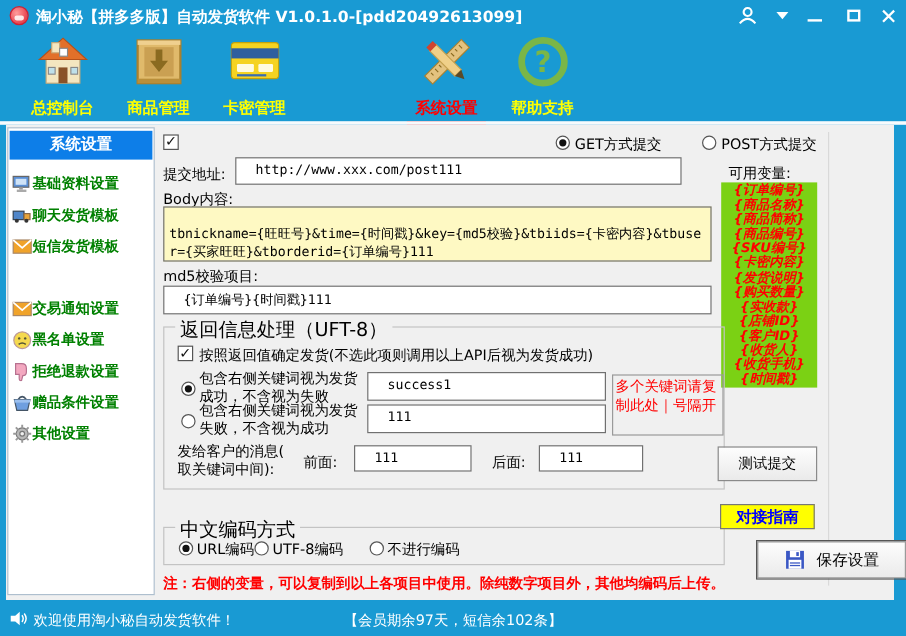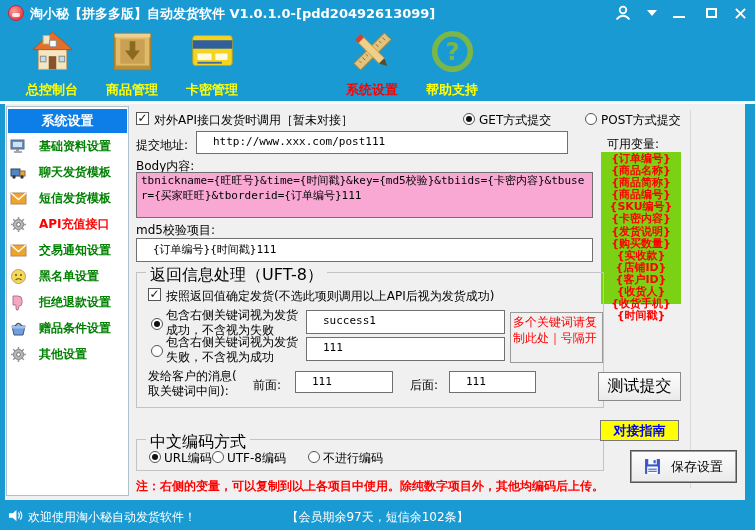--- a/index.html
+++ b/index.html
@@ -31,51 +31,51 @@
   .sep-line { position:absolute; left:0; top:101px; width:755px; height:3px; background:#f7fbfd; }
 
   
   .main-bg { position:absolute; left:5px; top:104px; width:740px; height:397px; background:#f0f0f0; }
   .vline { position:absolute; left:690px; top:110px; width:1px; height:378px; background:#d9d9d9; }
 
   
   .sidebar { position:absolute; left:6px; top:106px; width:123px; height:390px; background:#ffffff; border:1px solid #aebfce; }
   .side-header { position:absolute; left:8px; top:109px; width:119px; height:24px; background:#0d7ee8; color:#fff;
                  font-size:13px; font-weight:bold; text-align:center; line-height:24px; }
-  .side-item { position:absolute; left:10px; width:116px; height:24px; display:flex; align-items:flex-start; gap:12px; cursor:pointer; }
+  .side-item { position:absolute; left:10px; width:116px; height:24px; display:flex; align-items:flex-end; gap:0; cursor:pointer; }
   .side-item svg { width:17px; height:17px; flex:0 0 17px; }
   .side-label { font-size:12px; font-weight:bold; color:#008000; white-space:nowrap; }
   .side-item.selected .side-label { color:#ff0000; }
 
   
   .lbl { position:absolute; font-size:12px; color:#000; white-space:nowrap; }
   .inp { position:absolute; background:#fff; border:1px solid #707070; font-family:"DejaVu Sans Mono",monospace;
          font-size:11px; padding:3px 16px; color:#000; overflow:hidden; white-space:nowrap; }
   .cb { position:absolute; width:13px; height:13px; background:#fff; border:1px solid #555; font-size:12px;
         line-height:11px; text-align:center; cursor:pointer; }
   .cb.on::after { content:"✓"; font-weight:bold; color:#111; }
   .radio { position:absolute; width:12px; height:12px; border:1px solid #555; border-radius:50%; background:#fff; cursor:pointer; }
   .radio.on::after { content:""; position:absolute; left:2px; top:2px; width:6px; height:6px; border-radius:50%; background:#111; }
   .groupbox { position:absolute; border:1px solid #c3c3c3; }
   .group-label { position:absolute; background:#f0f0f0; font-size:16px; padding:0 4px; white-space:nowrap; }
 
   
-  .vars-panel { position:absolute; left:601px; top:152px; width:80px; height:152px; background:#7bd114;
-                text-align:center; padding-top:1px; }
+  .vars-panel { position:absolute; left:601px; top:152px; width:80px; height:171px; background:#7bd114;
+                text-align:center; padding-top:1px;font-style:italic; }
   .var-line { display:block; color:#ff0000; font-size:11px; font-weight:bold; line-height:12.1px; white-space:nowrap; }
 
   .multi-note { position:absolute; left:510px; top:312px; width:93px; height:51px; border:1px solid #9a9a9a;
                 color:#ff0000; font-size:12px; line-height:16px; padding:1px 2px; word-break:break-all; }
 
-  .body-box { position:absolute; left:136px; top:172px; width:457px; height:46px; background:#f9a8d4; border:1px solid #707070;
-              font-family:"DejaVu Sans Mono",monospace; font-size:11px; line-height:15px; padding:0 4px; word-break:break-all; }
+  .body-box { position:absolute; left:136px; top:172px; width:457px; height:46px; background:#fef9c3; border:1px solid #707070;
+              font-family:"DejaVu Sans Mono",monospace; font-size:11px; line-height:15px; padding:14px 4px; word-break:break-all; }
 
   .two-line { position:absolute; font-size:12px; line-height:15px; white-space:nowrap; }
 
-  .btn { position:absolute; background:linear-gradient(#fdfdfd,#eaeaea); border:1px solid #8a8a8a; font-size:16px;
+  .btn { position:absolute; background:linear-gradient(#fdfdfd,#eaeaea); border:1px solid #8a8a8a; font-size:12px;
          display:flex; align-items:center; justify-content:center; cursor:pointer; color:#000; }
   .btn-guide { background:#ffff00; border:1px solid #777; color:#0000ff; font-weight:bold; font-size:13px; }
   .btn-save { border:1px solid #555; box-shadow:0 0 0 1px #9a9a9a inset; gap:10px; font-size:13px; }
 
   .note-red { position:absolute; left:136px; top:478px; color:#ff0000; font-size:12px; font-weight:bold; white-space:nowrap; }
 
   
   .statusbar { position:absolute; left:0; top:500px; width:755px; height:30px; background:#199ad3; color:#fff; font-size:12px; }
   .status-welcome { position:absolute; left:28px; top:9px; }
   .status-member { position:absolute; left:0; width:755px; top:9px; text-align:center; }
@@ -193,28 +193,20 @@
       </svg>
     <span class="side-label">聊天发货模板</span>
   </div>
   <div class="side-item" style="top:190px">
     <svg viewBox="0 0 17 17">
         <rect x="1" y="3" width="15" height="11" fill="#f0a32a" stroke="#a86"></rect>
         <path d="M1 3 L8.5 9.5 L16 3" fill="none" stroke="#fff" stroke-width="1.4"></path>
       </svg>
     <span class="side-label">短信发货模板</span>
   </div>
-  <div class="side-item selected" style="top:216px">
-    <svg viewBox="0 0 17 17">
-        <circle cx="8.5" cy="8.5" r="5" fill="#b9b9b9" stroke="#777"></circle>
-        <circle cx="8.5" cy="8.5" r="2" fill="#f0f0f0" stroke="#777"></circle>
-        <path d="M8.5 1 v3 M8.5 13 v3 M1 8.5 h3 M13 8.5 h3 M3.2 3.2 l2.1 2.1 M11.7 11.7 l2.1 2.1 M13.8 3.2 l-2.1 2.1 M5.3 11.7 l-2.1 2.1" stroke="#999" stroke-width="1.6"></path>
-      </svg>
-    <span class="side-label">API充值接口</span>
-  </div>
   <div class="side-item" style="top:242px">
     <svg viewBox="0 0 17 17">
         <rect x="1" y="3" width="15" height="11" fill="#f0a32a" stroke="#a86"></rect>
         <path d="M1 3 L8.5 9.5 L16 3" fill="none" stroke="#fff" stroke-width="1.4"></path>
       </svg>
     <span class="side-label">交易通知设置</span>
   </div>
   <div class="side-item" style="top:268px">
     <svg viewBox="0 0 17 17">
         <circle cx="8.5" cy="8.5" r="7" fill="#f5d94e" stroke="#b99"></circle>
@@ -241,21 +233,20 @@
   <div class="side-item" style="top:346px">
     <svg viewBox="0 0 17 17">
         <circle cx="8.5" cy="8.5" r="5" fill="#b9b9b9" stroke="#777"></circle>
         <circle cx="8.5" cy="8.5" r="2" fill="#f0f0f0" stroke="#777"></circle>
         <path d="M8.5 1 v3 M8.5 13 v3 M1 8.5 h3 M13 8.5 h3 M3.2 3.2 l2.1 2.1 M11.7 11.7 l2.1 2.1 M13.8 3.2 l-2.1 2.1 M5.3 11.7 l-2.1 2.1" stroke="#999" stroke-width="1.6"></path>
       </svg>
     <span class="side-label">其他设置</span>
   </div>
 
   <span class="cb on" style="left:136px; top:112px"></span>
-  <span class="lbl" style="left:154px; top:112px">对外API接口发货时调用［暂未对接］</span>
   <span class="radio on" style="left:463px; top:113px"></span>
   <span class="lbl" style="left:479px; top:112px">GET方式提交</span>
   <span class="radio" style="left:585px; top:113px"></span>
   <span class="lbl" style="left:601px; top:112px">POST方式提交</span>
 
   <span class="lbl" style="left:136px; top:137px">提交地址:</span>
   <div class="inp" style="left:196px; top:131px; width:372px; height:23px">http://www.xxx.com/post111</div>
 
   <span class="lbl" style="left:607px; top:136px">可用变量:</span>
   <div class="vars-panel">
@@ -317,21 +308,21 @@
   <span class="lbl" style="left:164px; top:450px">URL编码</span>
   <span class="radio" style="left:212px; top:451px"></span>
   <span class="lbl" style="left:227px; top:450px">UTF-8编码</span>
   <span class="radio" style="left:308px; top:451px"></span>
   <span class="lbl" style="left:323px; top:450px">不进行编码</span>
 
   <div class="note-red">注：右侧的变量，可以复制到以上各项目中使用。除纯数字项目外，其他均编码后上传。</div>
 
   <div class="btn" style="left:598px; top:372px; width:83px; height:29px">测试提交</div>
   <div class="btn btn-guide" style="left:600px; top:420px; width:79px; height:21px">对接指南</div>
-  <div class="btn btn-save" style="left:630px; top:450px; width:107px; height:33px">
+  <div class="btn btn-save" style="left:630px; top:450px; width:126px; height:33px">
     <svg viewBox="0 0 16 16" width="17" height="17">
         <rect x="1" y="1" width="14" height="14" fill="#3a57c4"></rect>
         <rect x="4" y="1" width="8" height="5" fill="#fff"></rect>
         <rect x="9" y="2" width="2" height="3" fill="#3a57c4"></rect>
         <rect x="3" y="8" width="10" height="7" fill="#fff"></rect>
         <rect x="4" y="10" width="8" height="1" fill="#3a57c4"></rect>
         <rect x="4" y="12" width="8" height="1" fill="#3a57c4"></rect>
       </svg>
     <span>保存设置</span>
   </div>

